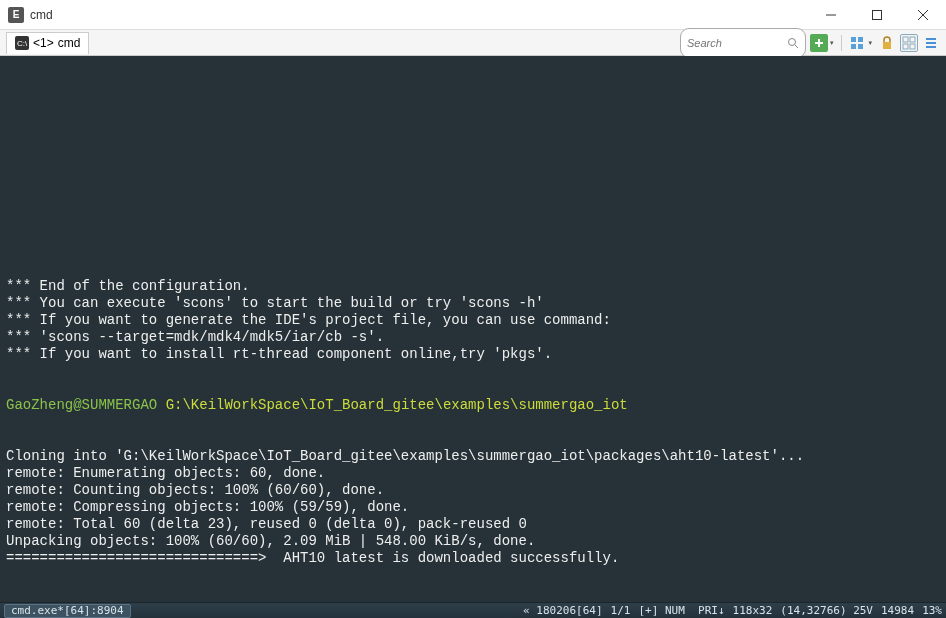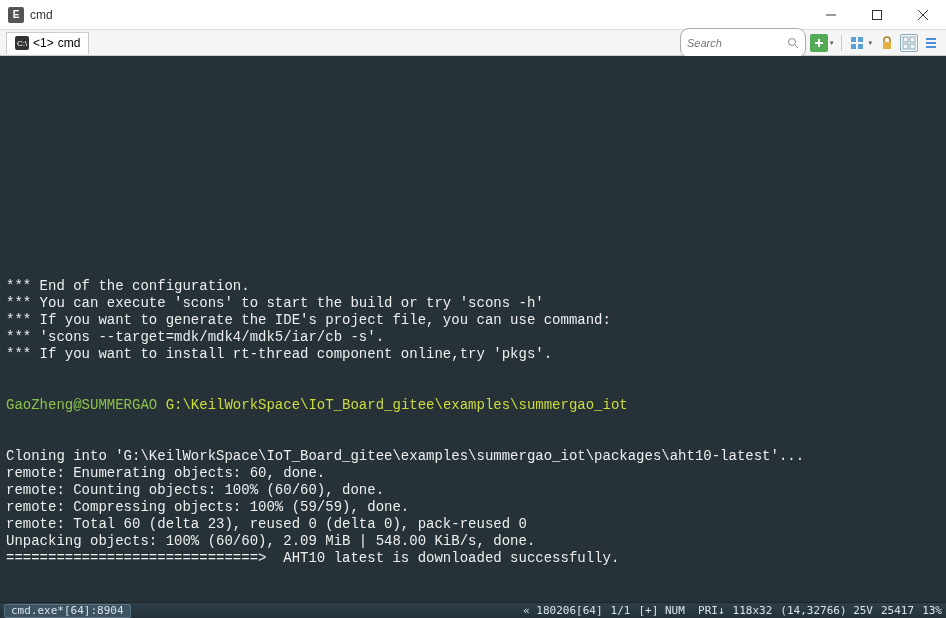--- a/index.html
+++ b/index.html
@@ -226,16 +226,16 @@
 </div>
 
 <div class="statusbar">
   <div class="status-left">cmd.exe*[64]:8904</div>
   <div class="status-right" id="status-right">
       <span class="status-seg">« 180206[64]</span>
       <span class="status-seg">1/1</span>
       <span class="status-seg">[+] NUM  PRI↓</span>
       <span class="status-seg">118x32</span>
       <span class="status-seg">(14,32766) 25V</span>
-      <span class="status-seg">25417</span>
+      <span class="status-seg">14984</span>
       <span class="status-seg">13%</span>
     </div>
 </div>
 
 </body></html>

